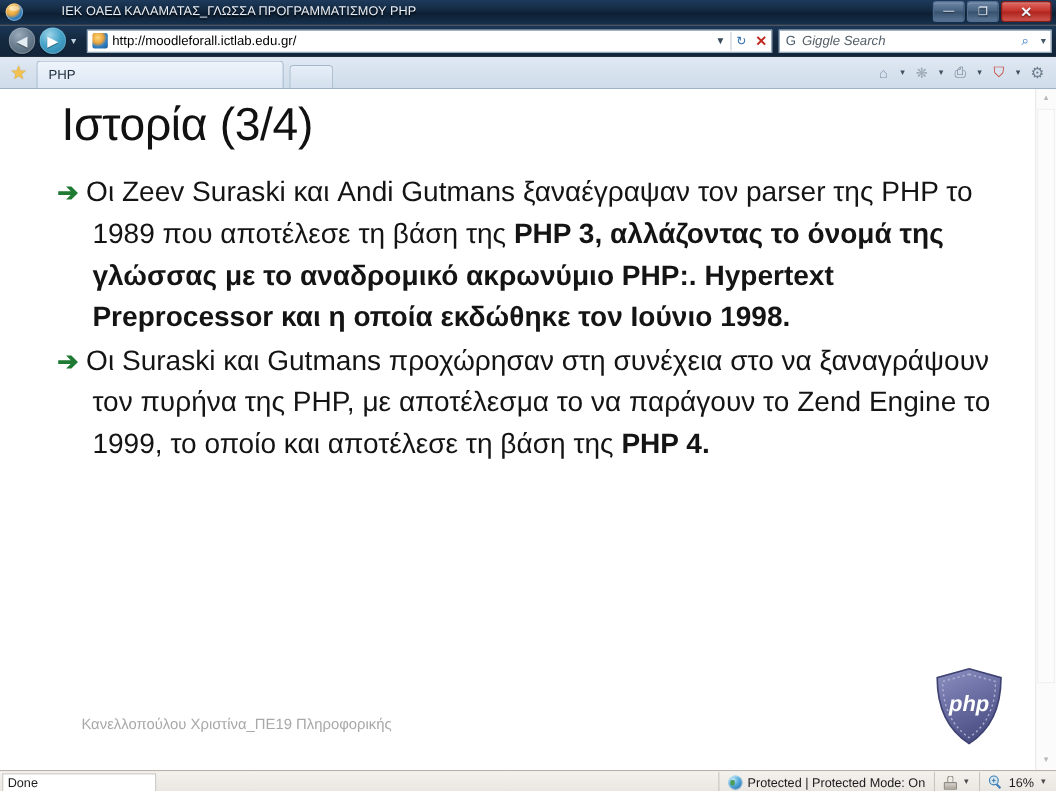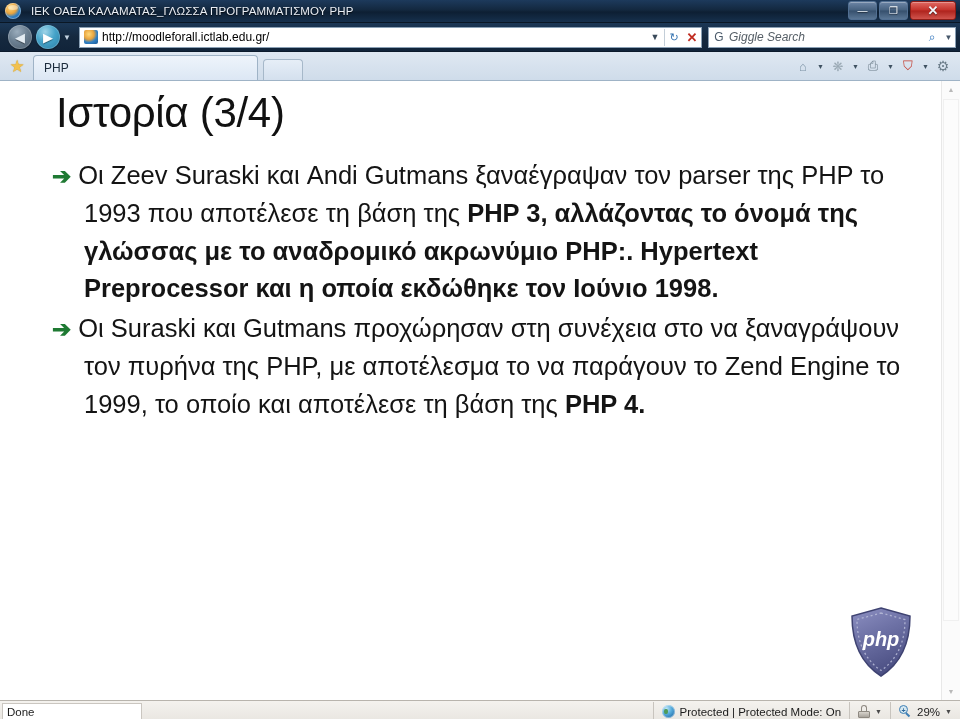--- a/index.html
+++ b/index.html
@@ -16,20 +16,21 @@
 
   
   .titlebar {
     position: relative;
     height: 22px;
     background: linear-gradient(to bottom, #1d3a5c 0%, #13283f 45%, #0d1f33 55%, #16304d 100%);
     border-bottom: 1px solid #0a1725;
     display: flex;
     align-items: center;
     overflow: hidden;
+    gap: 25px;
   }
   .titlebar-icon {
     width: 16px; height: 16px;
     margin-left: 5px;
     border-radius: 50%;
     background: radial-gradient(circle at 35% 30%, #ffd97a 0%, #e8a33d 38%, #2f7fc4 60%, #1b5a94 100%);
     box-shadow: inset 0 0 0 1px rgba(255,255,255,.35);
     position: relative;
     flex: 0 0 auto;
   }
@@ -516,27 +517,28 @@
     <div class="tb-caret">▼</div>
     <div class="tb-icon tools">⚙</div>
   </div>
 </div>
 
 <div class="content-wrap">
   <div class="page">
     <div class="slide-title">Ιστορία (3/4)</div>
     <div class="bullets">
       <div class="bullet">
-        <span class="arrow-mark">➔</span><span>Οι Zeev Suraski και Andi Gutmans ξαναέγραψαν τον parser της PHP το 1993 που αποτέλεσε τη βάση της </span><span class="b">PHP 3, αλλάζοντας το όνομά της γλώσσας με το αναδρομικό ακρωνύμιο PHP:. Hypertext Preprocessor και η οποία εκδώθηκε τον Ιούνιο 1998.</span>
+        <span class="arrow-mark">➔</span><span>Οι Zeev Suraski και Andi Gutmans ξαναέγραψαν τον parser της PHP το 1989 που αποτέλεσε τη βάση της </span><span class="b">PHP 3, αλλάζοντας το όνομά της γλώσσας με το αναδρομικό ακρωνύμιο PHP:. Hypertext Preprocessor και η οποία εκδώθηκε τον Ιούνιο 1998.</span>
       </div>
       <div class="bullet">
         <span class="arrow-mark">➔</span><span>Οι Suraski και Gutmans προχώρησαν στη συνέχεια στο να ξαναγράψουν τον πυρήνα της PHP, με αποτέλεσμα το να παράγουν το Zend Engine το 1999, το οποίο και αποτέλεσε τη βάση της </span><span class="b">PHP 4.</span>
       </div>
     </div>
 
+    <div class="footer-credit">Κανελλοπούλου Χριστίνα_ΠΕ19 Πληροφορικής</div>
 
     <div class="php-logo">
       <svg class="php-shield" viewBox="0 0 66 72" xmlns="http://www.w3.org/2000/svg">
         <defs>
           <linearGradient id="shieldGrad" x1="0" y1="0" x2="0.4" y2="1">
             <stop offset="0%" stop-color="#8d90c2"></stop>
             <stop offset="45%" stop-color="#6e72a6"></stop>
             <stop offset="100%" stop-color="#4c5084"></stop>
           </linearGradient>
         </defs>
@@ -567,16 +569,16 @@
         <div class="body"></div>
     </div>
     <span class="sb-caret">▼</span>
   </div>
   <div class="sb-zone">
     <div class="zoom-glass">
       <div class="lens"></div>
         <div class="plus">+</div>
         <div class="handle"></div>
     </div>
-    <span>29%</span>
+    <span>16%</span>
     <span class="sb-caret">▼</span>
   </div>
 </div>
 
 </body></html>

